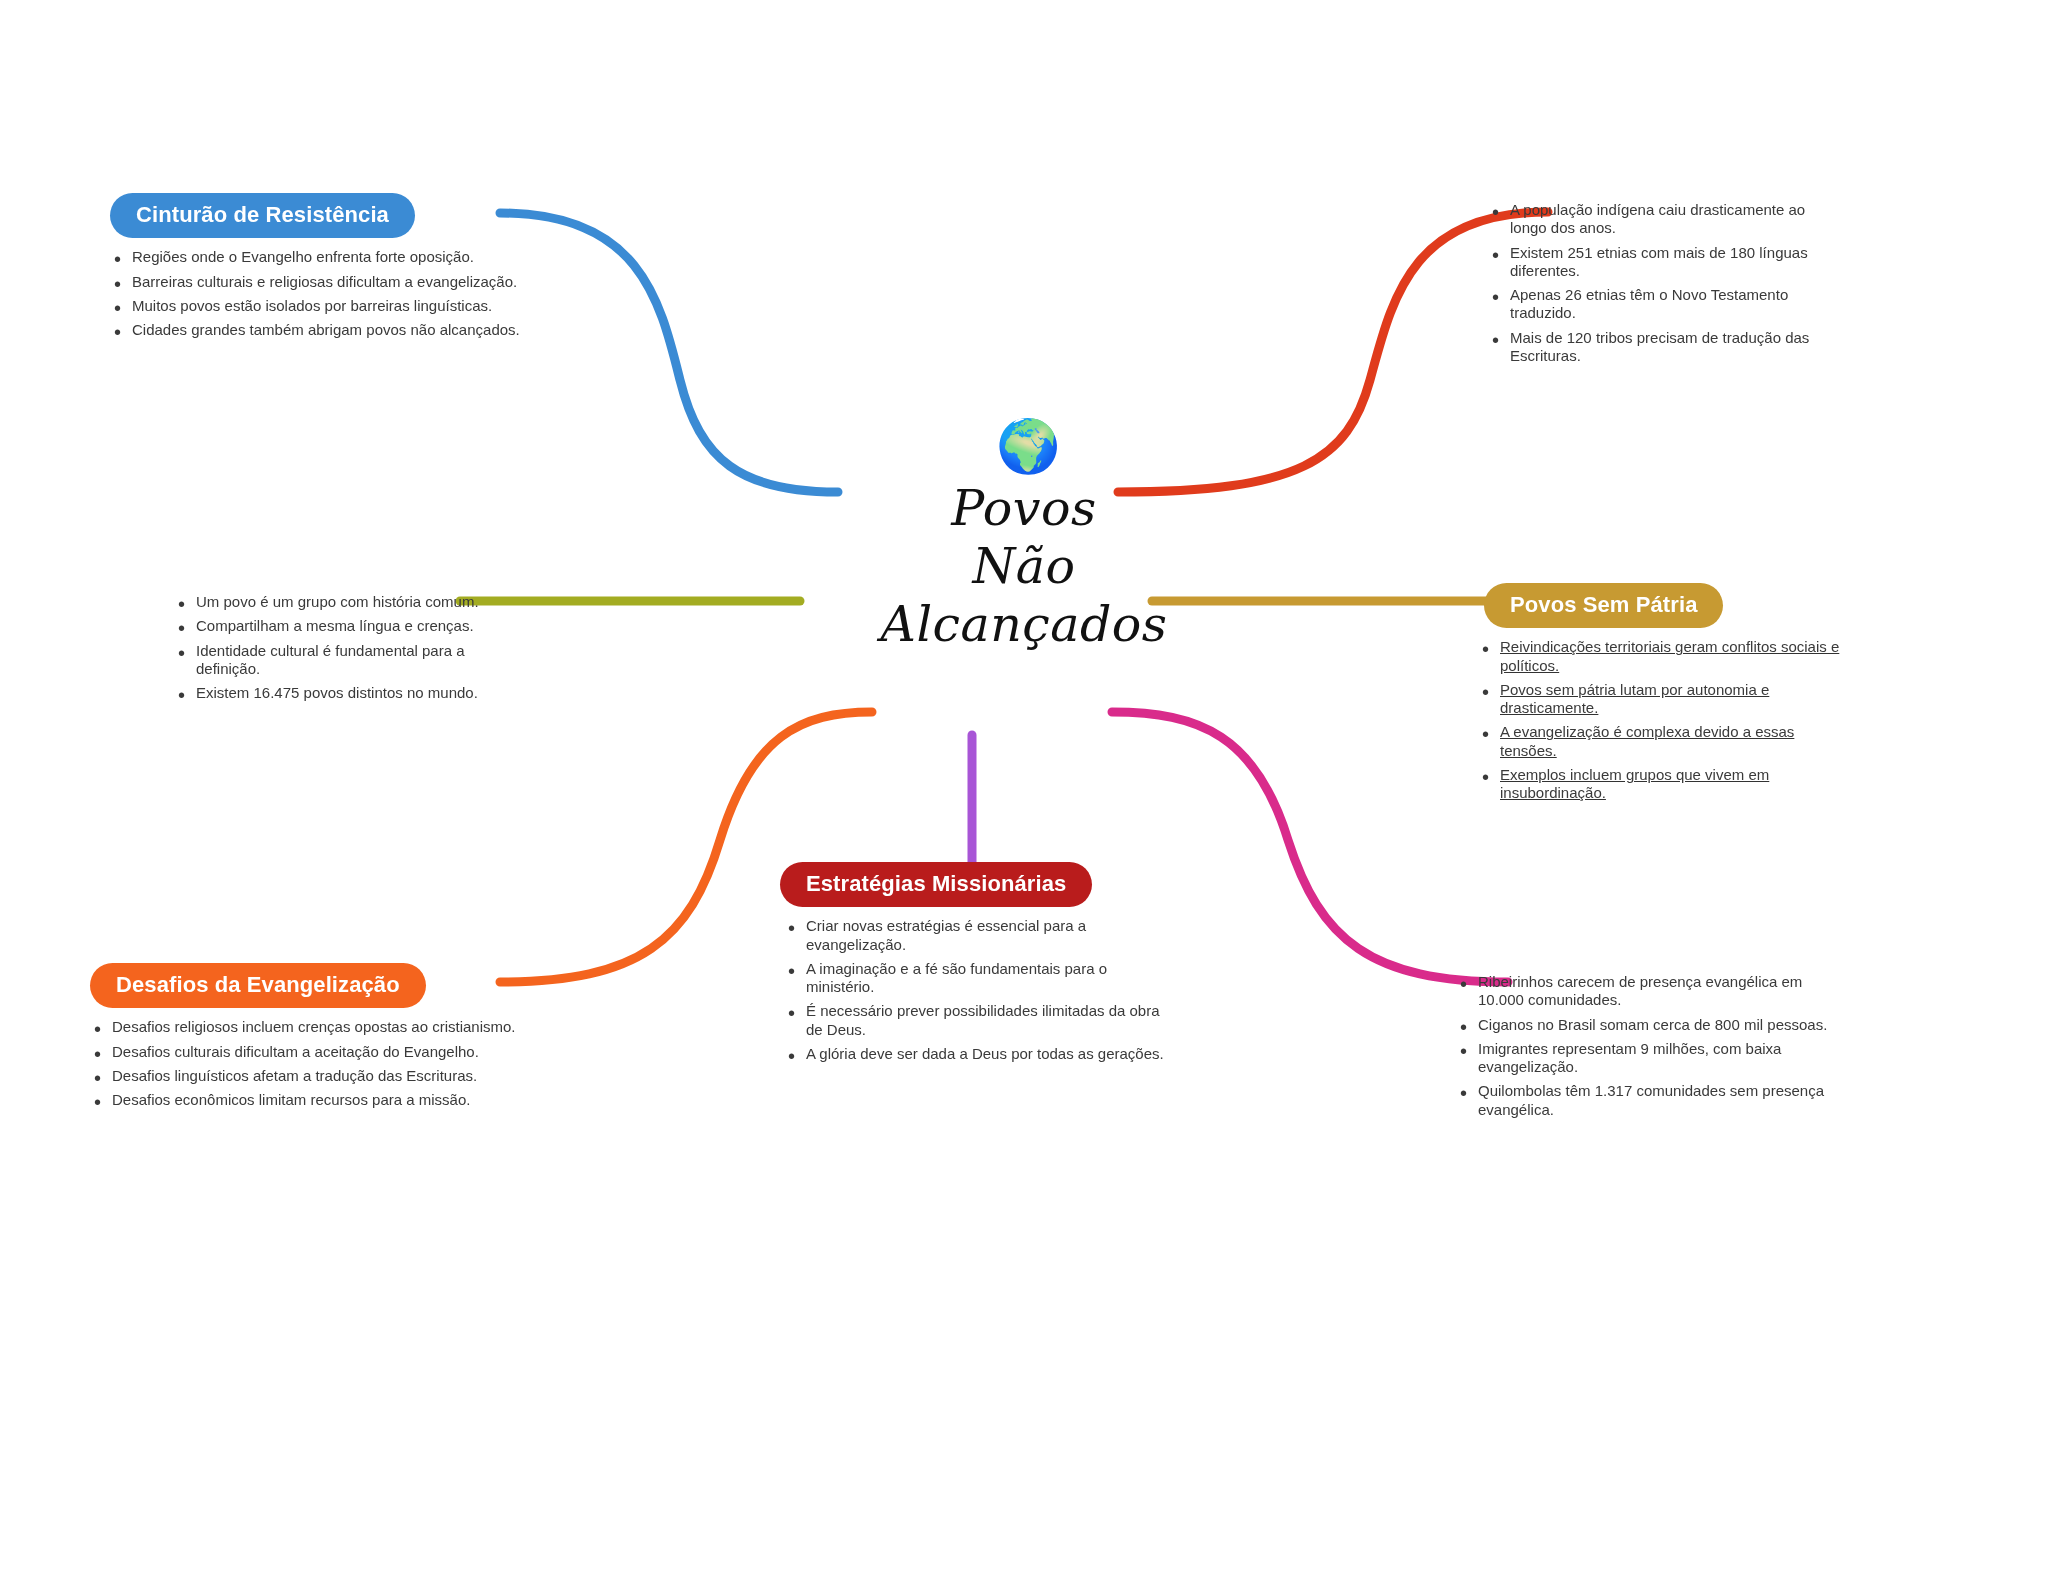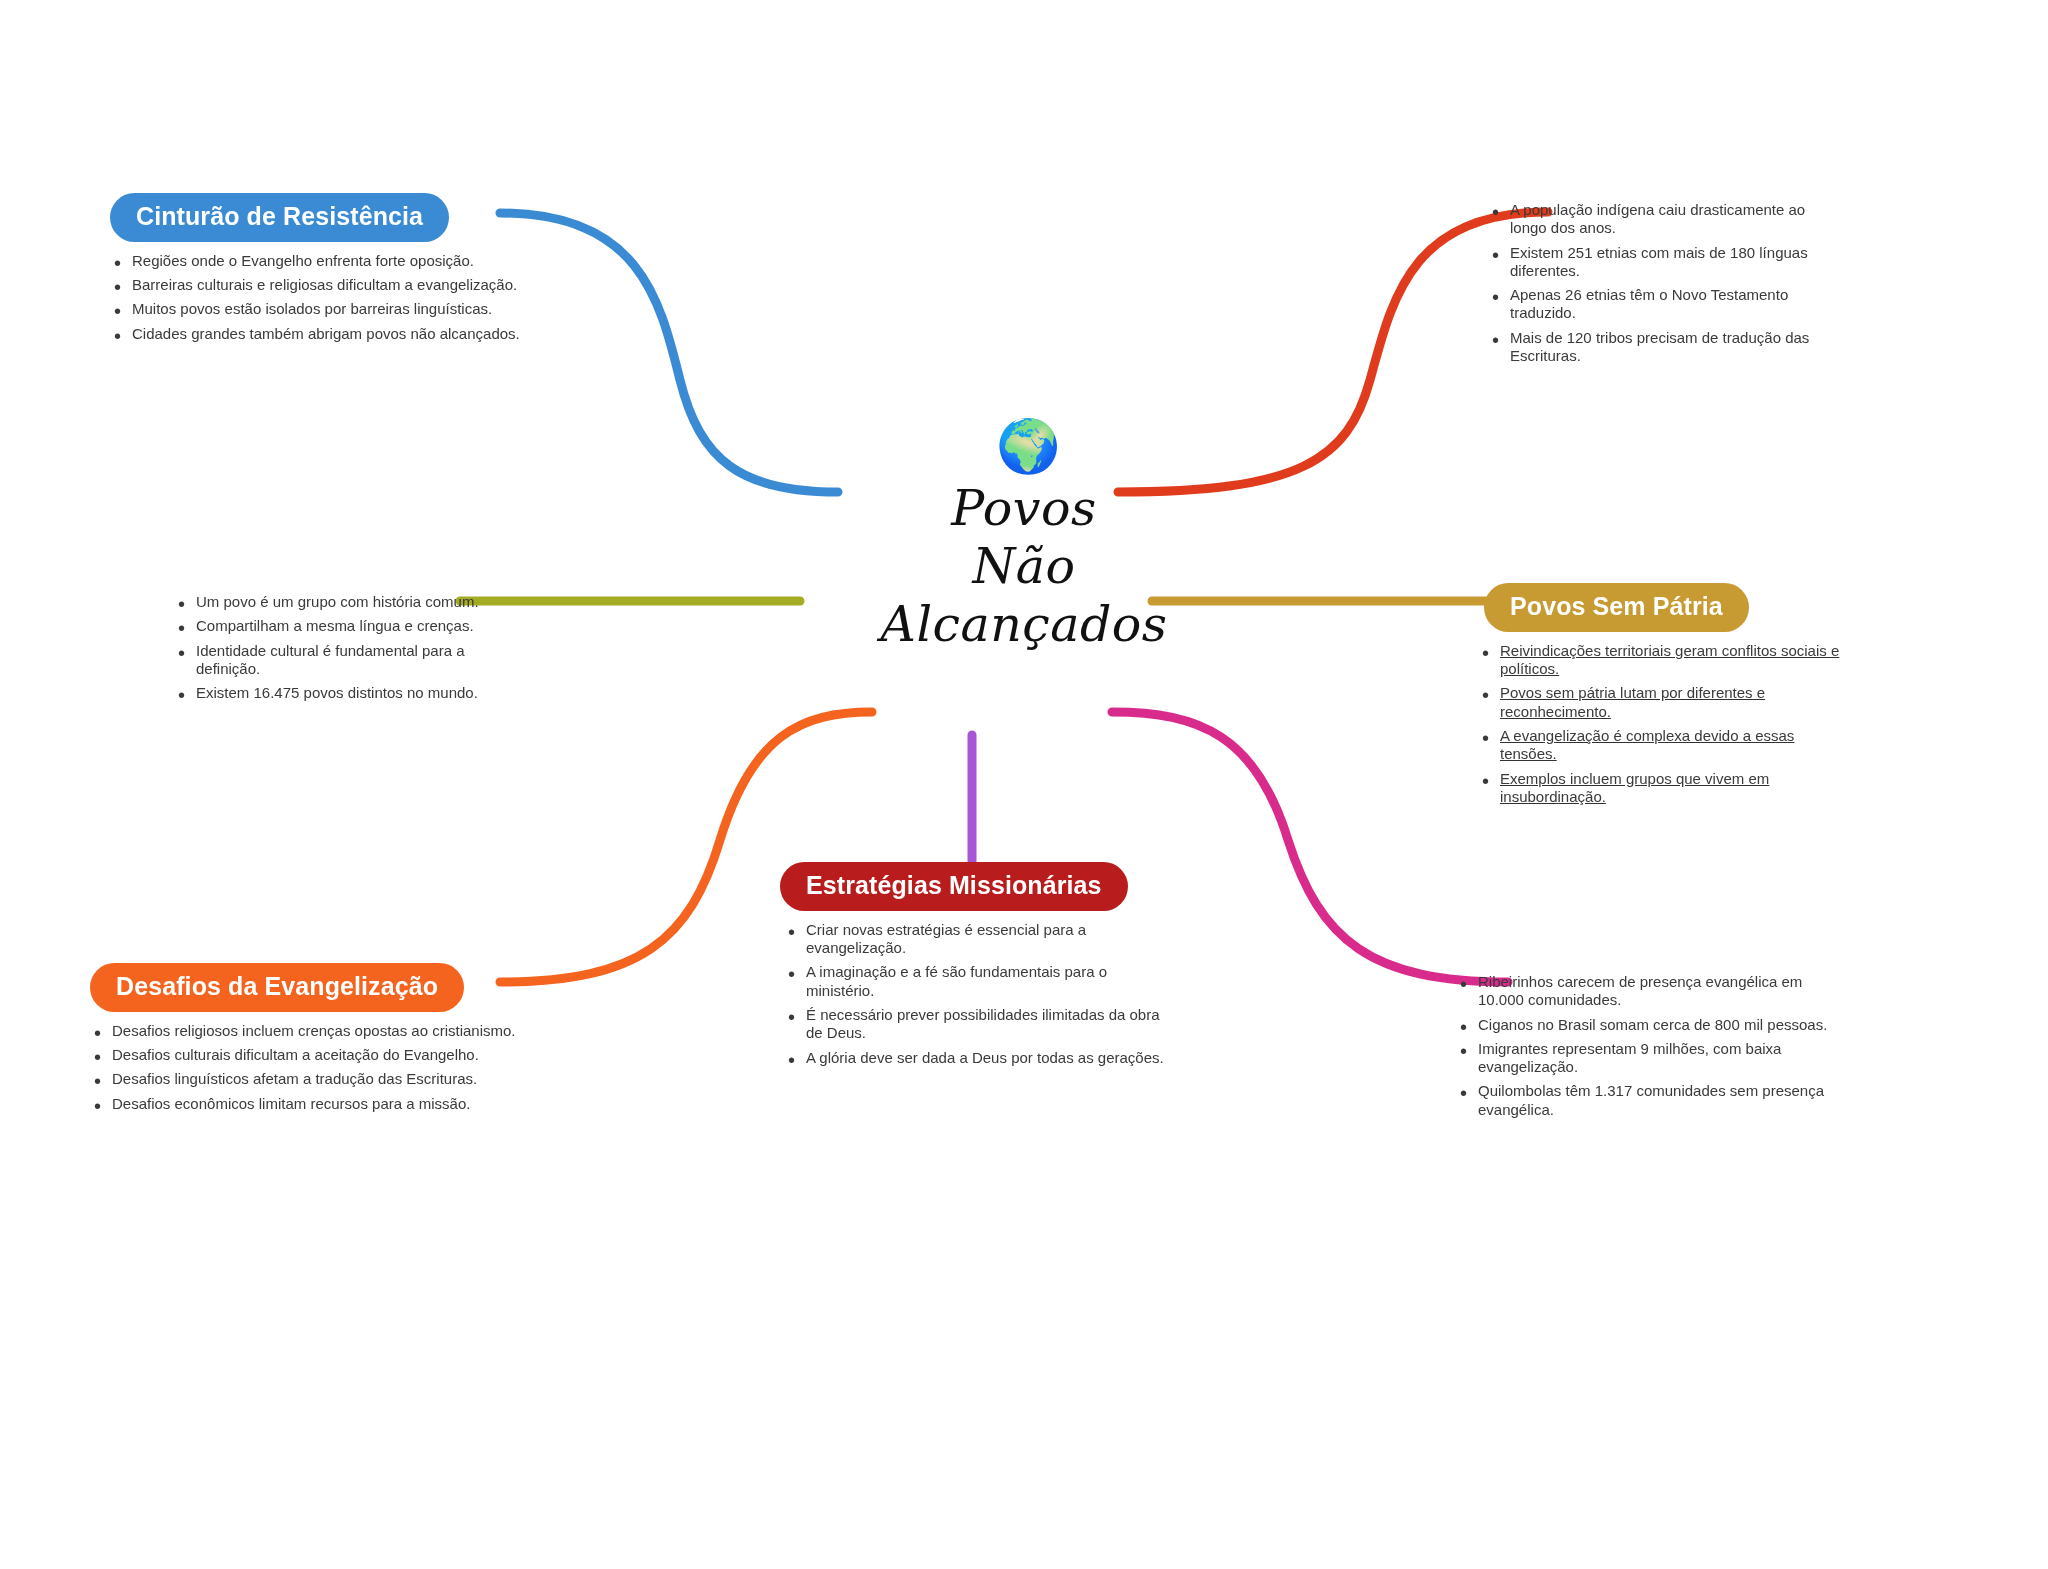--- a/index.html
+++ b/index.html
@@ -65,21 +65,21 @@
   
   .branch {
     position: absolute;
     z-index: 3;
   }
   .branch-pill {
     display: inline-block;
     border-radius: 999px;
     padding: 9px 26px 11px 26px;
     color: #ffffff;
-    font-size: 25px;
+    font-size: 22px;
     font-weight: bold;
     line-height: 1.15;
     white-space: nowrap;
     letter-spacing: 0.1px;
   }
   .branch-list {
     list-style: none;
     margin: 10px 0 0 0;
     padding: 0;
   }
@@ -179,21 +179,21 @@
       <li>Compartilham a mesma língua e crenças.</li>
       <li>Identidade cultural é fundamental para a definição.</li>
       <li>Existem 16.475 povos distintos no mundo.</li>
     </ul>
   </div>
 
   <div class="branch align-right" id="branch-patria">
     <div class="branch-pill" style="background:#C79A32">Povos Sem Pátria</div>
     <ul class="branch-list">
       <li>Reivindicações territoriais geram conflitos sociais e políticos.</li>
-      <li>Povos sem pátria lutam por diferentes e reconhecimento.</li>
+      <li>Povos sem pátria lutam por autonomia e drasticamente.</li>
       <li>A evangelização é complexa devido a essas tensões.</li>
       <li>Exemplos incluem grupos que vivem em insubordinação.</li>
     </ul>
   </div>
 
   <div class="branch" id="branch-desafios">
     <div class="branch-pill" style="background:#F4641E">Desafios da Evangelização</div>
     <ul class="branch-list">
       <li>Desafios religiosos incluem crenças opostas ao cristianismo.</li>
       <li>Desafios culturais dificultam a aceitação do Evangelho.</li>

